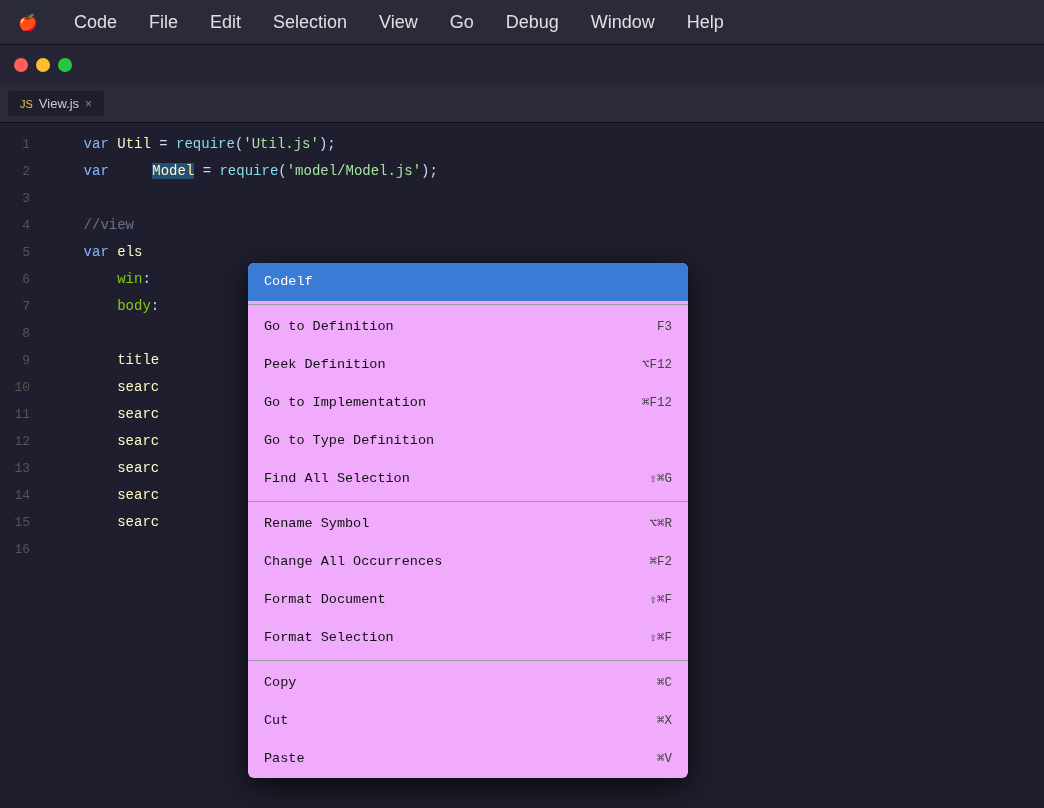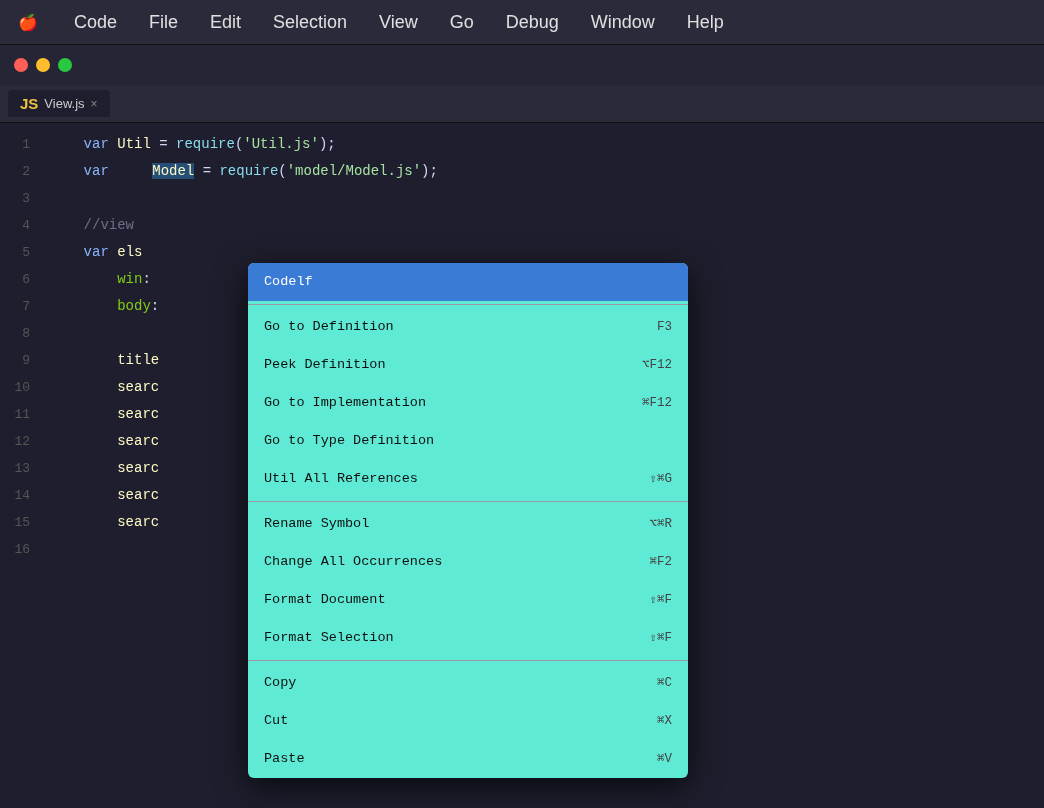--- a/index.html
+++ b/index.html
@@ -64,22 +64,22 @@
       gap: 6px;
       padding: 5px 12px;
       background: #1e1e2e;
       border-radius: 4px 4px 0 0;
       color: #ccc;
       font-size: 13px;
       cursor: pointer;
     }
     .tab .js-badge {
       color: #f0c040;
-      font-size: 15px;
-      font-weight: bold;
+      font-size: 11px;
+      font-weight: normal;
     }
     .tab .close-btn {
       font-size: 12px;
       color: #888;
       cursor: pointer;
     }
 
     
     .editor {
       position: relative;
@@ -128,21 +128,21 @@
     .comment { color: #6c7086; }
     .obj-key { color: #84cc16; }
     .selection-hl { background: #264f78; margin-left: 35px; }
 
     
     .context-menu {
       position: absolute;
       top: 140px;
       left: 248px;
       width: 440px;
-      background: #5eead4;
+      background: #f0abfc;
       border-radius: 6px;
       box-shadow: 0 8px 32px rgba(0,0,0,0.7);
       overflow: hidden;
       z-index: 100;
     }
 
     .menu-item {
       display: flex;
       align-items: center;
       justify-content: space-between;
@@ -307,21 +307,21 @@
     <div class="menu-item">
       <span class="menu-item-label">Go to Implementation</span>
       <span class="menu-shortcut">⌘F12</span>
     </div>
 
     <div class="menu-item">
       <span class="menu-item-label">Go to Type Definition</span>
     </div>
 
     <div class="menu-item">
-      <span class="menu-item-label">Util All References</span>
+      <span class="menu-item-label">Find All Selection</span>
       <span class="menu-shortcut">⇧⌘G</span>
     </div>
 
     <div class="menu-separator"></div>
 
     <div class="menu-item">
       <span class="menu-item-label">Rename Symbol</span>
       <span class="menu-shortcut">⌥⌘R</span>
     </div>
 

